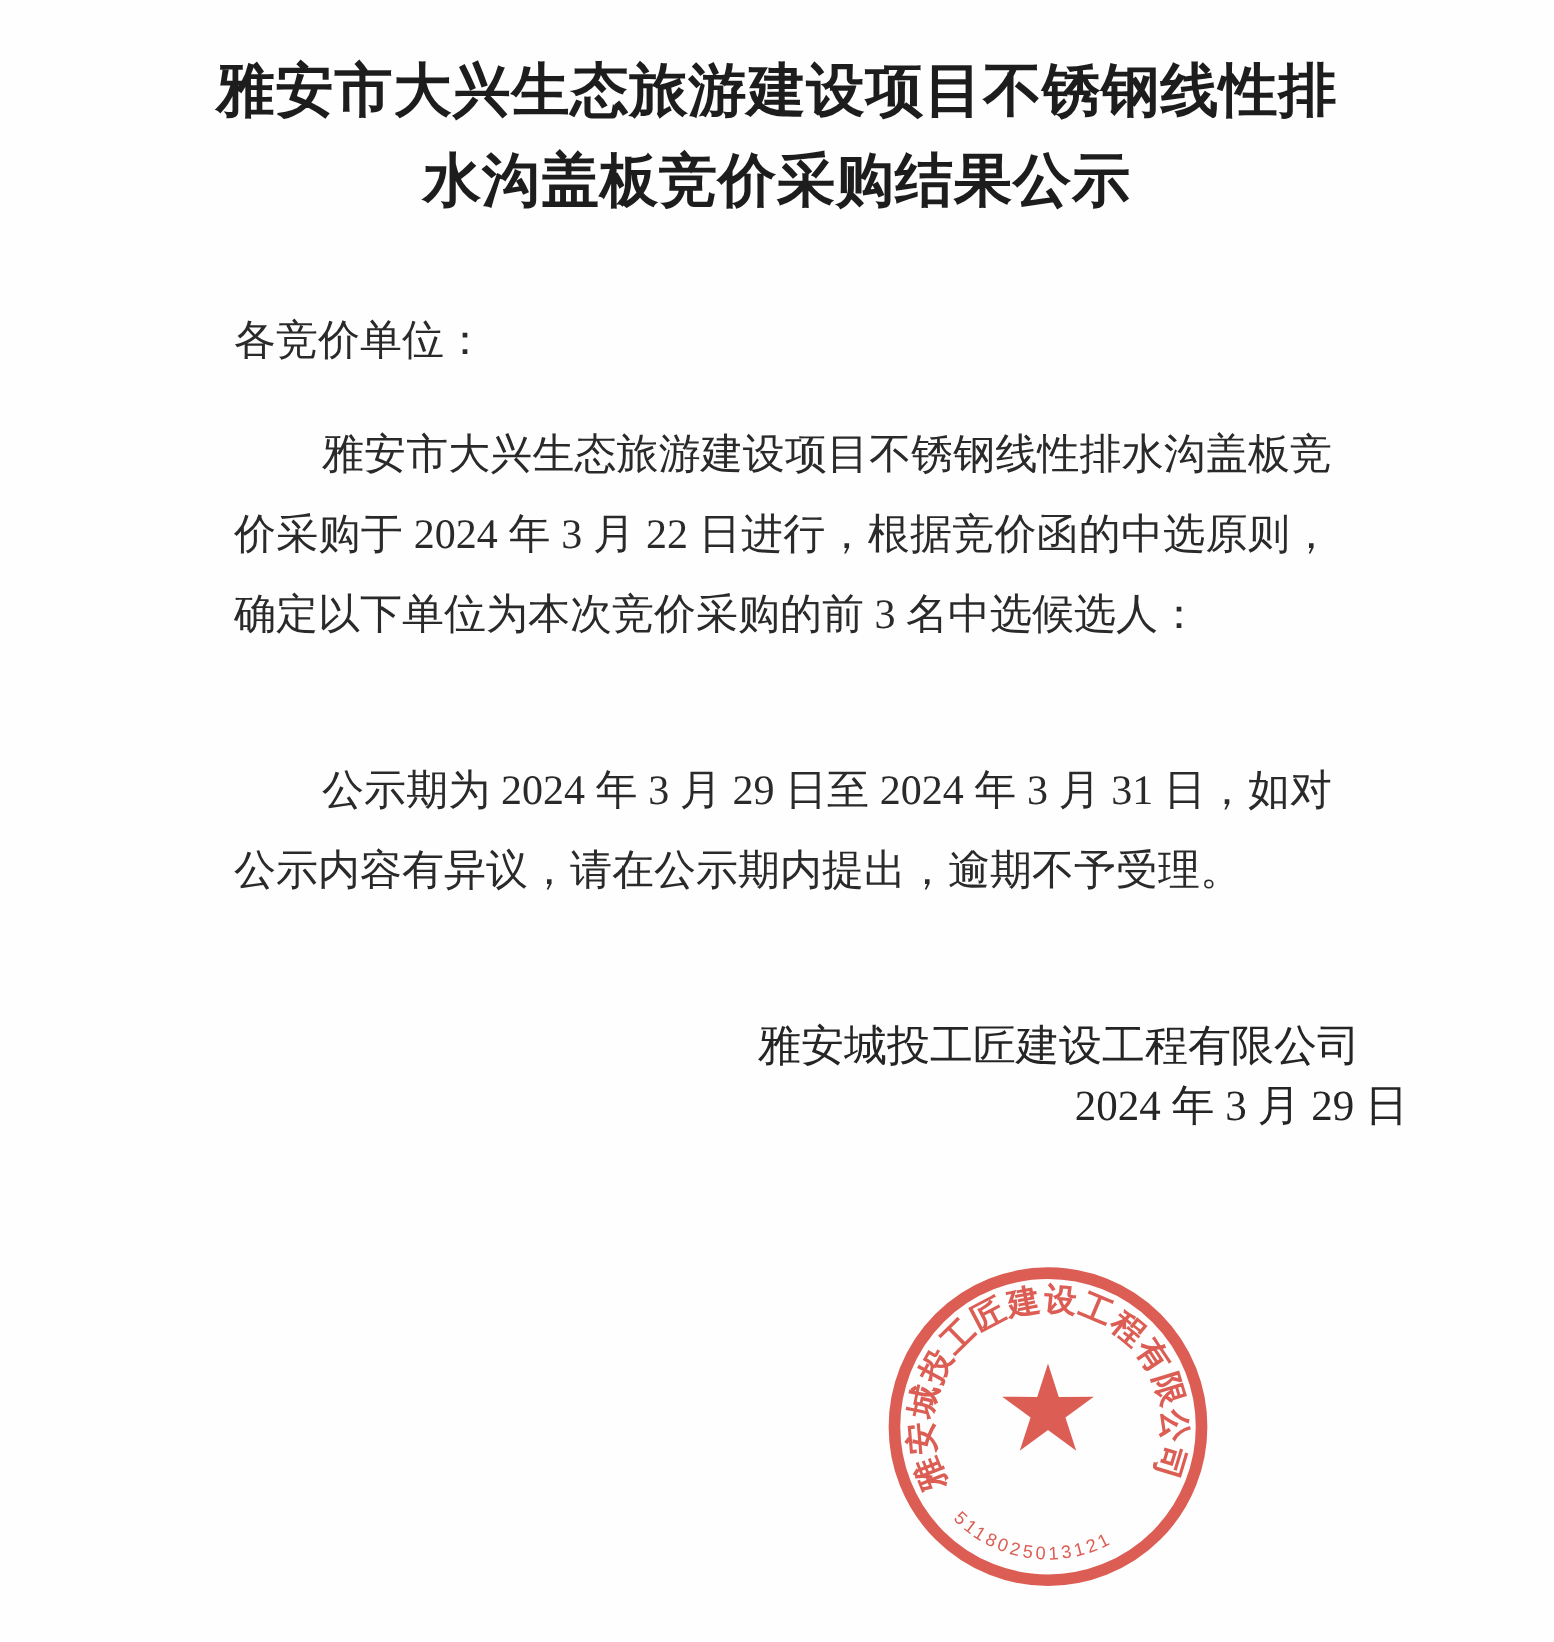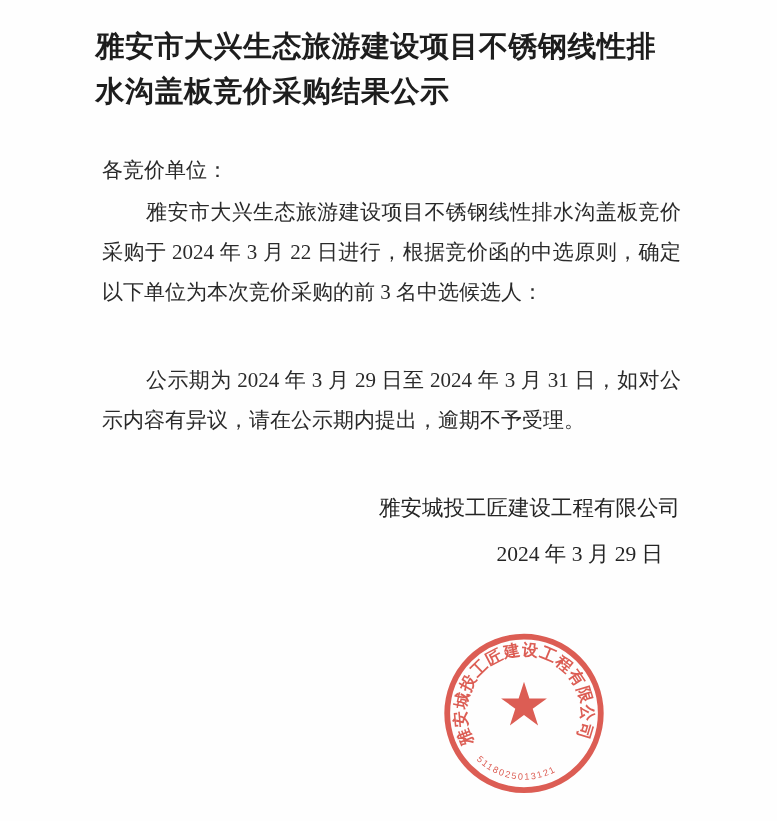--- a/index.html
+++ b/index.html
@@ -7,44 +7,45 @@
     position:relative;
     width:777px; height:821px;
     background:#fefefe;
     color:#2a2a2a;
     font-family:"Liberation Serif","DejaVu Serif",serif;
     overflow:hidden;
   }
   .title {
     width:586px;
     margin:24px auto 0 auto;
+    text-align:center;
     font-family:"Liberation Sans","DejaVu Sans",sans-serif;
     font-weight:700;
     font-size:29px;
     line-height:45px;
     letter-spacing:0.5px;
     color:#1d1d1d;
   }
   .body {
     margin:36px 94px 0 100px;
     font-size:21px;
     line-height:40px;
     text-align:justify;
   }
-  .body p { margin:2px;font-family:Liberation Serif, serif; }
+  .body p { margin:17px;font-family:Liberation Serif, serif; }
   .para { text-indent:44px; }
   .salutation { text-indent:0; }
   .closing { margin-top:48px !important; }
   .signature {
     margin-top:56px;
     font-size:21.5px;
     color:#252525;
   }
   .sig-company { text-align:right; padding-right:97px; line-height:24px; }
-  .sig-date { text-align:right; padding-right:114px; line-height:24px; margin-top:22px; }
+  .sig-date { text-align:right; padding-right:73px; line-height:24px; margin-top:6px; }
   .seal {
     position:absolute;
     left:441px; top:632px;
     width:166px; height:166px;
     mix-blend-mode:multiply;
     opacity:0.87;
     pointer-events:none;
   }
   .seal-ring { fill:none; stroke:#d8453a; stroke-width:7; }
   .seal-star { fill:#d8453a; }

